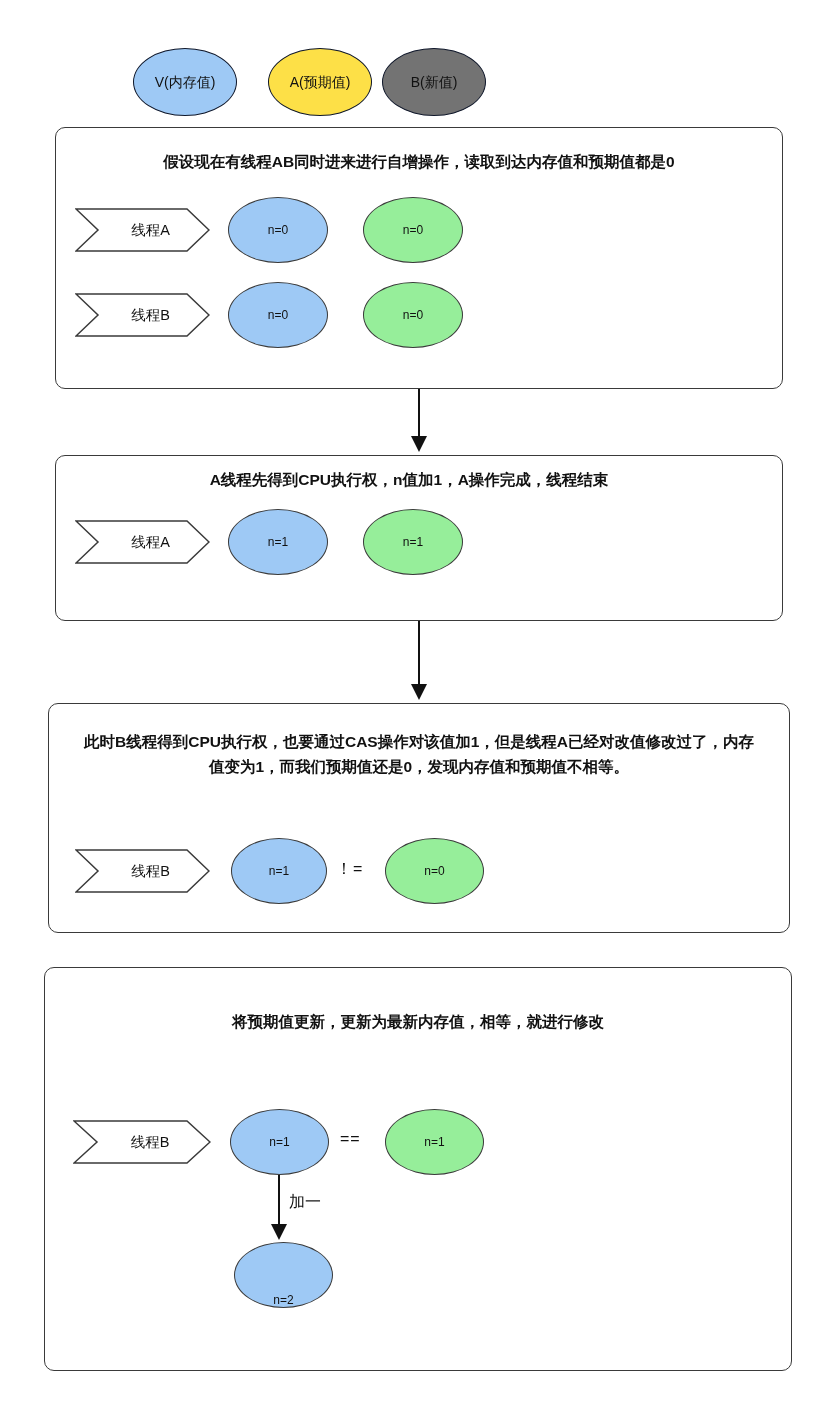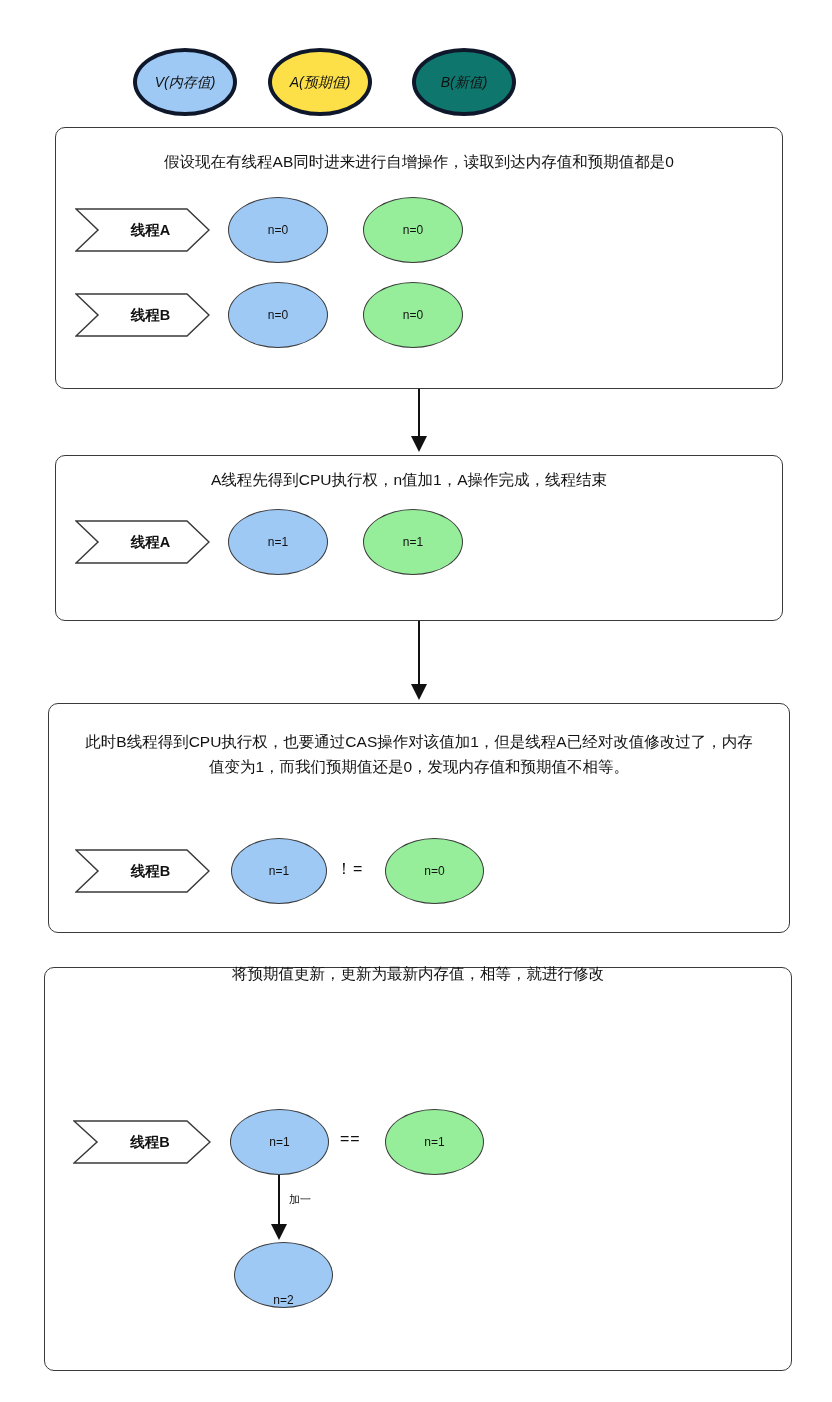--- a/index.html
+++ b/index.html
@@ -14,63 +14,62 @@
   #canvas {
     position: relative;
     width: 832px;
     height: 1402px;
     background: #ffffff;
     overflow: hidden;
   }
   .legend-ellipse {
     position: absolute;
     border-radius: 50%;
-    border: 4px solid #0f172a;
+    border: 1px solid #0f172a;
     display: flex;
     align-items: center;
     justify-content: center;
     font-size: 14px;
     line-height: 1.2;
     text-align: center;
     box-sizing: border-box;
-    font-style: italic;
   }
   .panel {
     position: absolute;
     border: 1.5px solid #3a3a3a;
     border-radius: 10px;
     box-sizing: border-box;
     background: #ffffff;
   }
   .panel-text {
     position: absolute;
     font-size: 15.5px;
     line-height: 1.6;
     text-align: center;
     color: #111111;
+    font-weight: bold;
   }
   .tag {
     position: absolute;
     box-sizing: border-box;
     display: flex;
     align-items: center;
     justify-content: center;
     font-size: 14.5px;
     color: #111111;
   }
   .tag svg {
     position: absolute;
     left: 0;
     top: 0;
   }
   .tag span {
     position: relative;
     z-index: 2;
     padding-left: 16px;
-    font-weight: bold;
   }
   .node {
     position: absolute;
     border-radius: 50%;
     border: 1px solid #3a3a3a;
     display: flex;
     align-items: center;
     justify-content: center;
     font-size: 12px;
     box-sizing: border-box;
@@ -84,36 +83,36 @@
     color: #111111;
   }
   .arrow-svg {
     position: absolute;
     left: 0;
     top: 0;
     pointer-events: none;
   }
   .small-label {
     position: absolute;
-    font-size: 11px;
+    font-size: 16px;
     color: #111111;
   }
 </style>
 </head>
 <body>
 
 <div id="canvas">
 
   <div class="legend-ellipse" style="left:133px; top:48px; width:104px; height:68px; background:#9ec9f5;">
     <span>V(内存值)</span>
   </div>
   <div class="legend-ellipse" style="left:268px; top:48px; width:104px; height:68px; background:#fde047;">
     <span>A(预期值)</span>
   </div>
-  <div class="legend-ellipse" style="left:412px; top:48px; width:104px; height:68px; background:#0f766e;">
+  <div class="legend-ellipse" style="left:382px; top:48px; width:104px; height:68px; background:#737373;">
     <span>B(新值)</span>
   </div>
 
   <div class="panel" style="left:55px; top:127px; width:728px; height:262px;"></div>
   <div class="panel-text" style="left:55px; top:150px; width:728px;">假设现在有线程AB同时进来进行自增操作，读取到达内存值和预期值都是0</div>
 
   <div class="tag" style="left:75px; top:208px; width:135px; height:44px;">
     <svg width="135" height="44" viewBox="0 0 135 44">
       <polygon points="1,1 112,1 134,22 112,43 1,43 23,22" fill="#ffffff" stroke="#3a3a3a" stroke-width="1.5"></polygon>
     </svg>
@@ -166,21 +165,21 @@
   </div>
   <div class="node blue" style="left:231px; top:838px; width:96px; height:66px;">
     <span>n=1</span>
   </div>
   <div class="op-label" style="left:336px; top:859px;">！=</div>
   <div class="node green" style="left:385px; top:838px; width:99px; height:66px;">
     <span>n=0</span>
   </div>
 
   <div class="panel" style="left:44px; top:967px; width:748px; height:404px;"></div>
-  <div class="panel-text" style="left:44px; top:962px; width:748px;">将预期值更新，更新为最新内存值，相等，就进行修改</div>
+  <div class="panel-text" style="left:44px; top:1010px; width:748px;">将预期值更新，更新为最新内存值，相等，就进行修改</div>
 
   <div class="tag" style="left:73px; top:1120px; width:138px; height:44px;">
     <svg width="138" height="44" viewBox="0 0 138 44">
       <polygon points="1,1 114,1 137,22 114,43 1,43 24,22" fill="#ffffff" stroke="#3a3a3a" stroke-width="1.5"></polygon>
     </svg>
     <span>线程B</span>
   </div>
   <div class="node blue" style="left:230px; top:1109px; width:99px; height:66px;">
     <span>n=1</span>
   </div>

